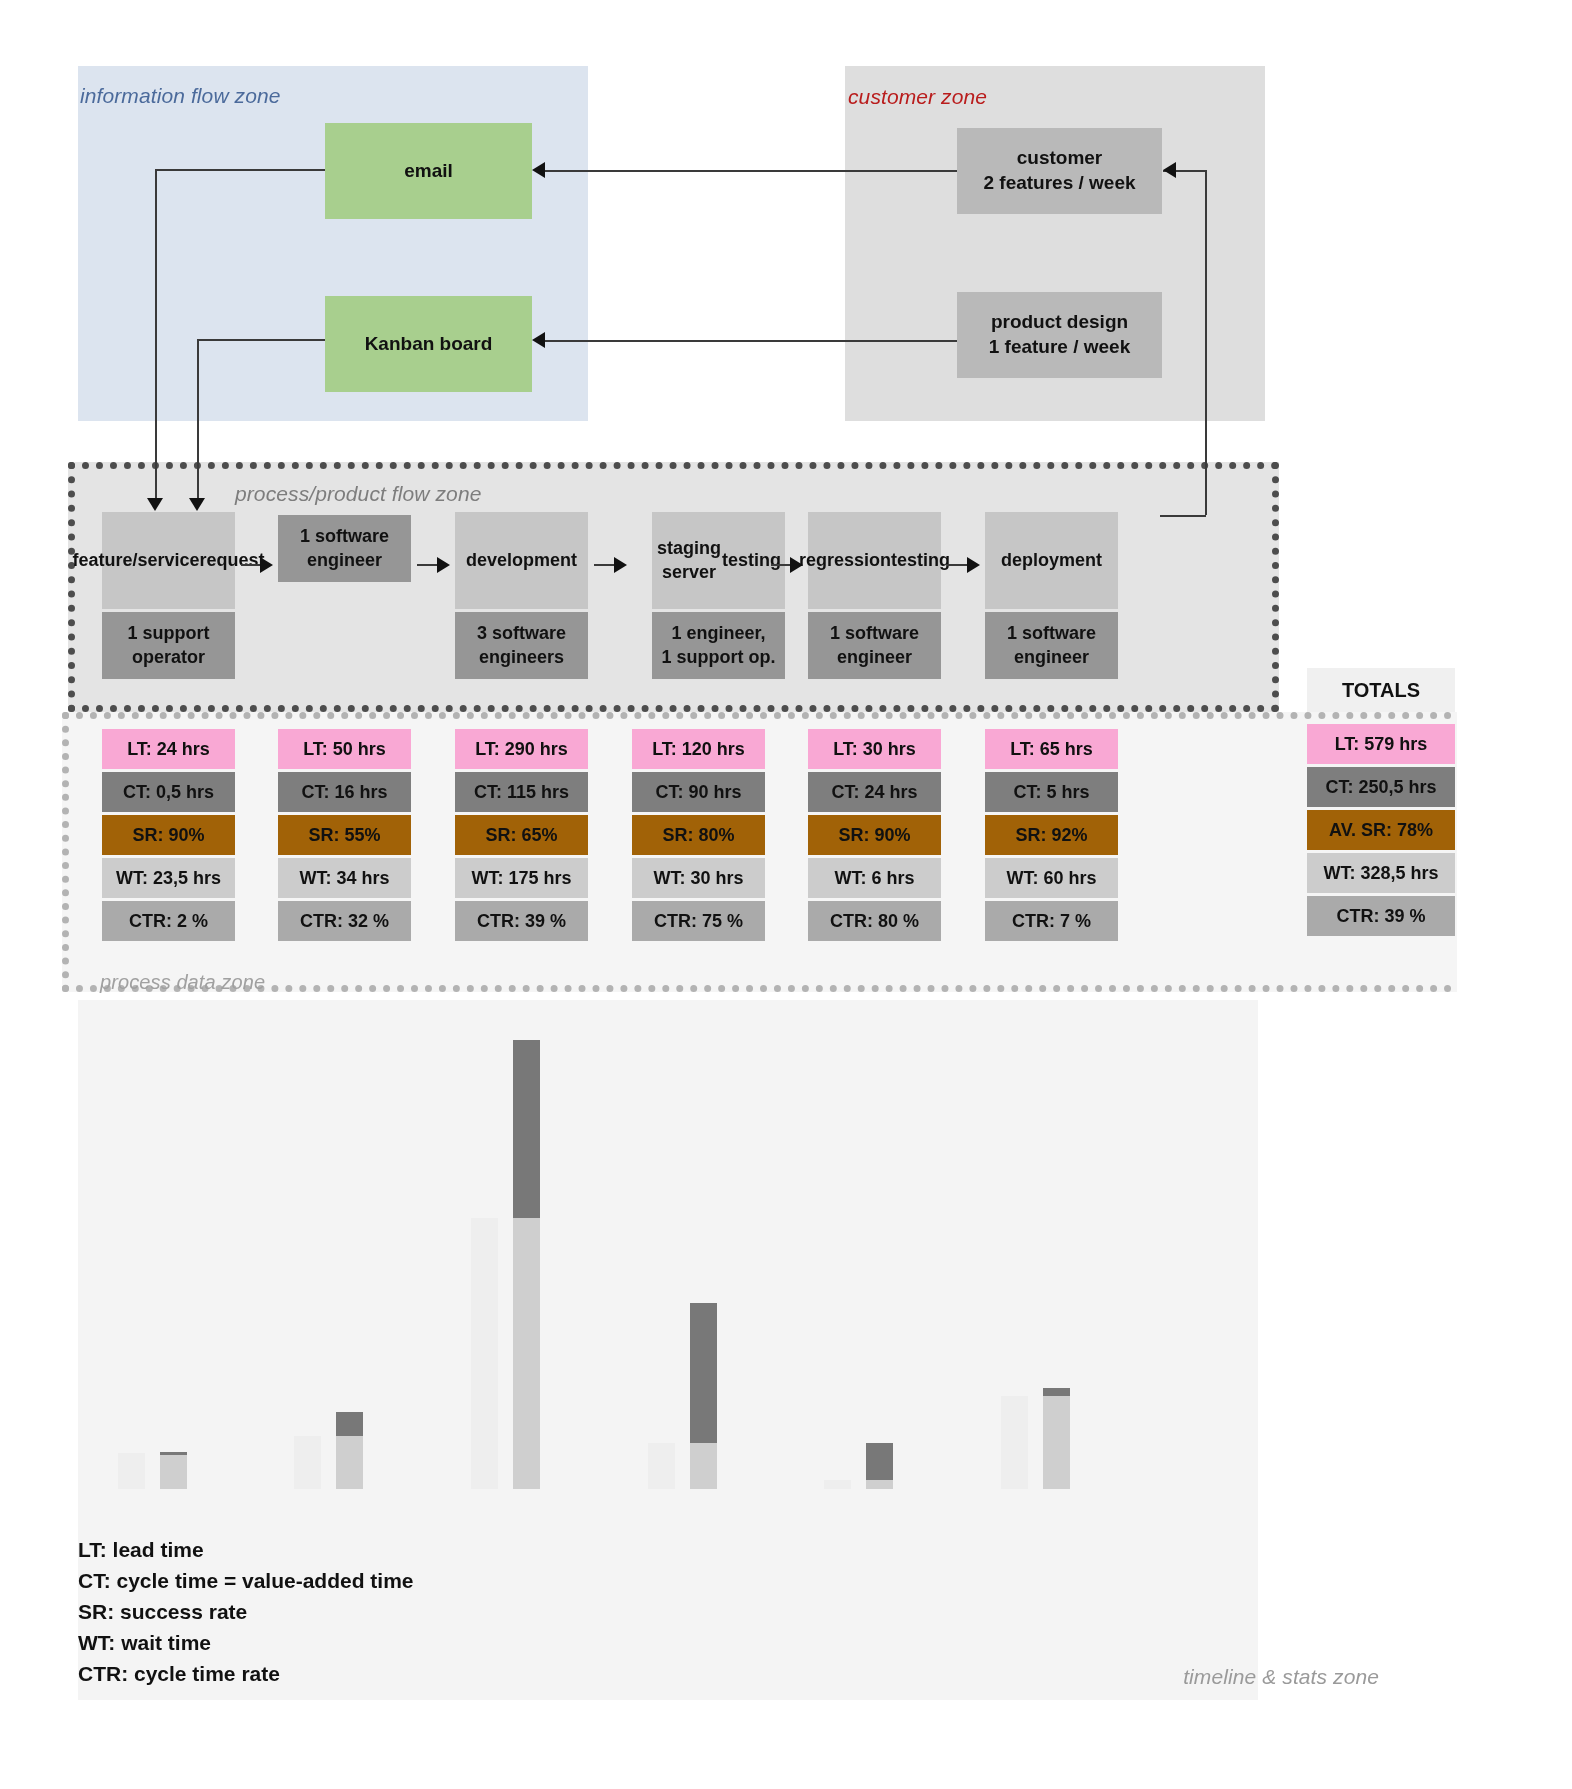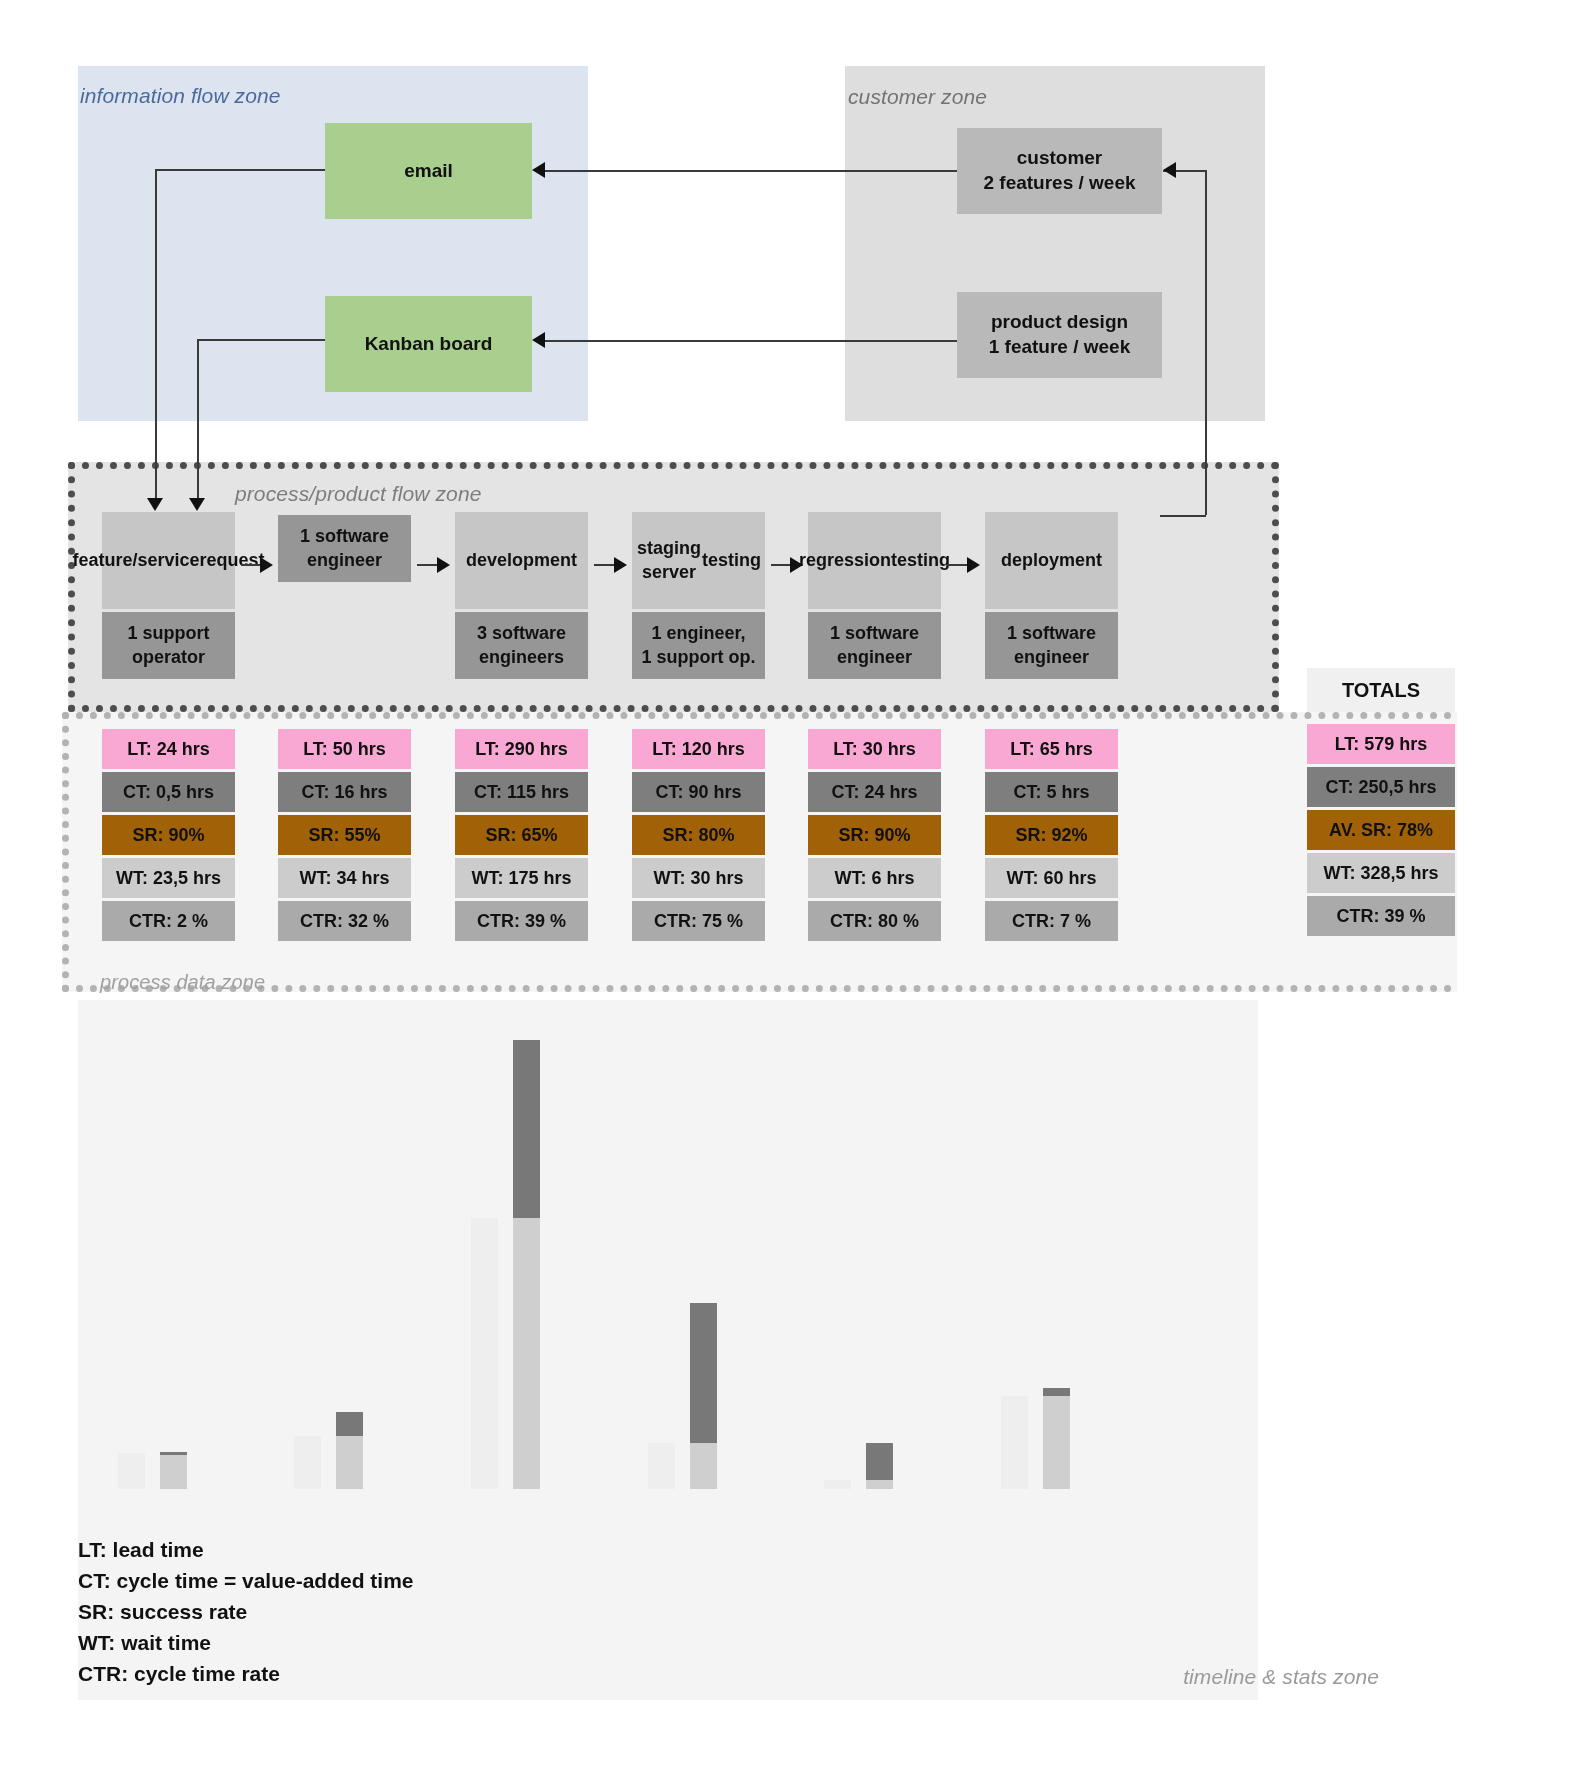--- a/index.html
+++ b/index.html
@@ -43,21 +43,21 @@
     left: 78px; top: 1000px; width: 1180px; height: 700px;
     background: #f4f4f4;
   }
 
   .zone-label {
     font-style: italic;
     font-size: 21px;
     letter-spacing: .1px;
   }
   .zone-label-info { left: 80px; top: 84px; color: #4b6a9b; }
-  .zone-label-customer { left: 848px; top: 85px; color: #737373; }
+  .zone-label-customer { left: 848px; top: 85px; color: #b91c1c; }
   .zone-label-process { left: 235px; top: 482px; color: #7d7d7d; }
   .zone-label-data { left: 100px; top: 971px; color: #a0a0a0; font-size: 20px; font-style: italic; }
   .zone-label-timeline { right: 78px; top: 1665px; color: #9a9a9a; font-size: 21px; }
 
   
   .box-green {
     background: #a8cf8e;
     color: #111;
     font-weight: bold;
     font-size: 19px;
@@ -246,21 +246,21 @@
         <div class="proc-head">
           <div>development</div>
         </div>
         <div class="proc-res">
           <div>
             <div>3 software</div>
             <div>engineers</div>
           </div>
         </div>
       </div>
-      <div class="abs proc-col" style="left: 632px;">
+      <div class="abs proc-col" style="left: 652px;">
         <div class="proc-head">
           <div>staging server</div>
           <div>testing</div>
         </div>
         <div class="proc-res">
           <div>
             <div>1 engineer,</div>
             <div>1 support op.</div>
           </div>
         </div>

